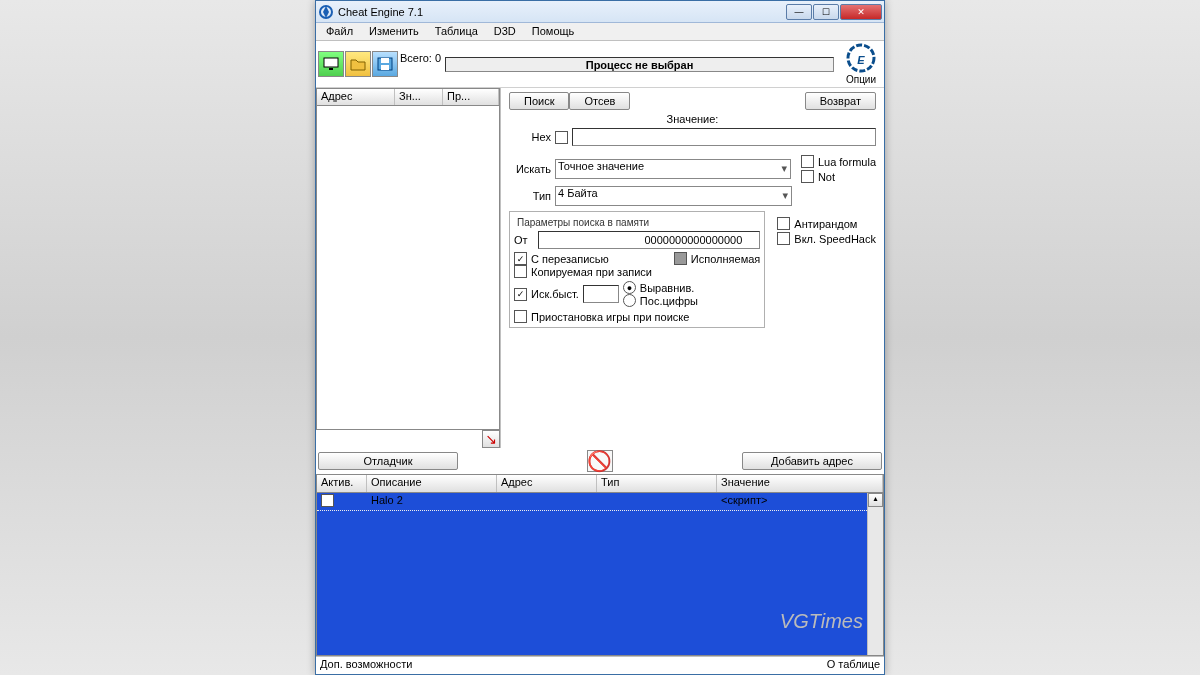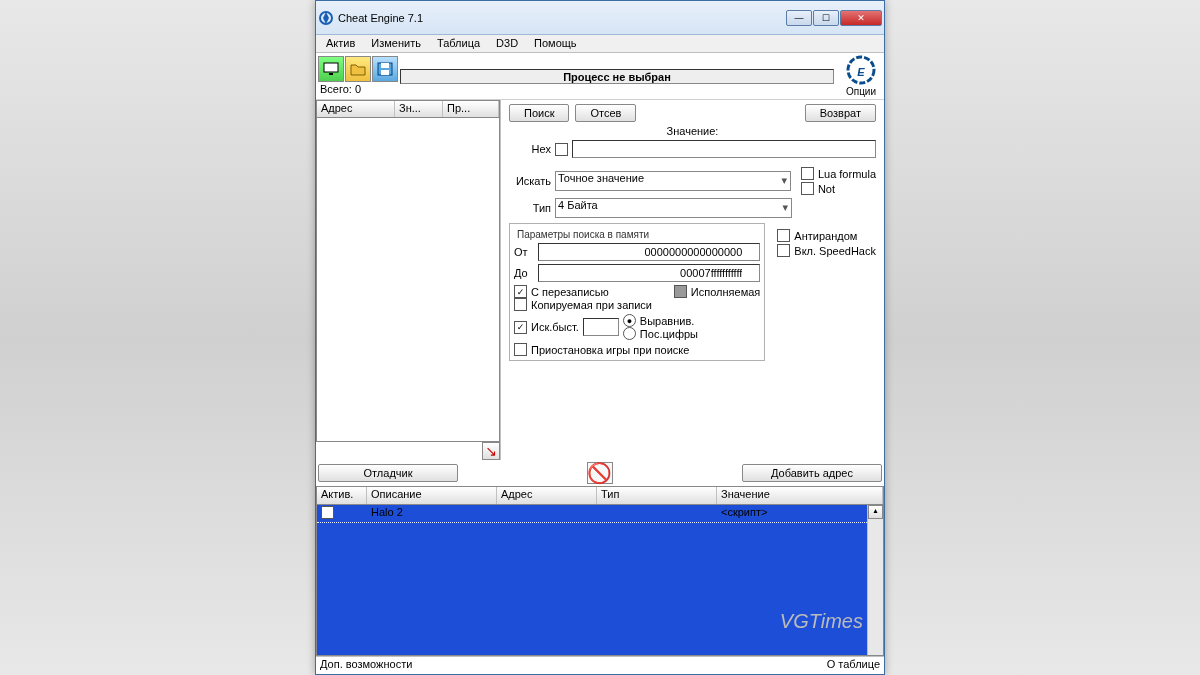--- a/index.html
+++ b/index.html
@@ -1,18 +1,18 @@
 <!DOCTYPE html>
 <html><head>
 <meta charset="utf-8">
 <style>
 * { box-sizing: border-box; margin: 0; padding: 0; font-family: "Segoe UI", Tahoma, sans-serif; font-size: 11px; }
 body { background: linear-gradient(to bottom, #e8e8e8, #d0d0d0, #e8e8e8); width: 1200px; height: 675px; display: flex; align-items: center; justify-content: center; }
 .window { width: 570px; height: 675px; background: #fff; border: 1px solid #3a6ea5; display: flex; flex-direction: column; box-shadow: 0 0 8px rgba(0,0,0,0.3); }
-.titlebar { height: 34px; background: linear-gradient(to bottom, #e8f0fb, #d6e5f5); border-bottom: 1px solid #a0b8d8; display: flex; align-items: center; padding: 0 2px; }
+.titlebar { height: 22px; background: linear-gradient(to bottom, #e8f0fb, #d6e5f5); border-bottom: 1px solid #a0b8d8; display: flex; align-items: center; padding: 0 2px; }
 .titlebar-icon { width: 16px; height: 16px; margin-right: 4px; }
 .titlebar-title { flex: 1; color: #000; }
 .win-buttons { display: flex; gap: 1px; }
 .win-btn { width: 26px; height: 16px; border: 1px solid #5a7ca8; border-radius: 2px; display: flex; align-items: center; justify-content: center; font-size: 9px; }
 .win-min, .win-max { background: linear-gradient(to bottom, #e8f0fb, #c8d8ec); color: #000; }
 .win-close { background: linear-gradient(to bottom, #e57373, #c62828); color: #fff; width: 42px; }
 .menubar { height: 18px; background: #f0f0f0; border-bottom: 1px solid #c0c0c0; display: flex; padding: 0 2px; }
 .menu-item { padding: 2px 8px; cursor: default; }
 .toolbar-row { display: flex; align-items: center; padding: 2px; gap: 2px; border-bottom: 1px solid #d0d0d0; }
 .tool-btn { width: 26px; height: 26px; border: 1px solid #888; background: linear-gradient(to bottom, #fff, #e0e0e0); display: flex; align-items: center; justify-content: center; }
@@ -24,21 +24,21 @@
 .logo-area { width: 42px; height: 42px; margin-left: 4px; display: flex; flex-direction: column; align-items: center; }
 .main-area { flex: 1; display: flex; flex-direction: column; min-height: 0; }
 .upper-row { display: flex; height: 360px; }
 .results-panel { width: 185px; display: flex; flex-direction: column; border-right: 1px solid #c0c0c0; }
 .results-label { padding: 1px 2px; }
 .results-header { display: flex; border: 1px solid #888; background: linear-gradient(to bottom, #fff, #e0e0e0); height: 18px; }
 .results-header > div { border-right: 1px solid #c0c0c0; padding: 1px 4px; }
 .results-list { flex: 1; border: 1px solid #888; border-top: none; background: #fff; }
 .arrow-btn { width: 18px; height: 18px; border: 1px solid #888; background: linear-gradient(to bottom, #fff, #e0e0e0); align-self: flex-end; display: flex; align-items: center; justify-content: center; color: #c00; font-size: 14px; }
 .search-panel { flex: 1; padding: 4px 8px; display: flex; flex-direction: column; gap: 3px; }
-.search-top { display: flex; gap: 6px; align-items: flex-end; }
+.search-top { display: flex; gap: 0; align-items: flex-end; }
 .btn { padding: 2px 14px; border: 1px solid #888; background: linear-gradient(to bottom, #fff, #e0e0e0); border-radius: 2px; }
 .spacer { flex: 1; }
 .row { display: flex; align-items: center; gap: 4px; }
 .label { min-width: 42px; text-align: right; }
 .input { flex: 1; border: 1px inset #888; height: 18px; padding: 0 17px; background: #fff; }
 .select { flex: 1; border: 1px solid #888; height: 20px; padding: 0 2px; background: #fff; position: relative; }
 .select::after { content: "▾"; position: absolute; right: 3px; top: 2px; color: #555; }
 .checkbox { width: 13px; height: 13px; border: 1px solid #555; background: #fff; display: inline-flex; align-items: center; justify-content: center; font-size: 9px; }
 .fieldset { border: 1px solid #b0b0b0; padding: 4px; margin-top: 2px; }
 .fieldset-title { font-size: 10px; color: #333; margin-top: -11px; background: #fff; display: inline-block; padding: 0 3px; }
@@ -66,29 +66,29 @@
       </svg>
     <span class="titlebar-title">Cheat Engine 7.1</span>
     <div class="win-buttons">
       <div class="win-btn win-min">—</div>
       <div class="win-btn win-max">☐</div>
       <div class="win-btn win-close">✕</div>
     </div>
   </div>
 
   <div class="menubar">
-    <div class="menu-item">Актив</div>
+    <div class="menu-item">Файл</div>
     <div class="menu-item">Изменить</div>
     <div class="menu-item">Таблица</div>
     <div class="menu-item">D3D</div>
     <div class="menu-item">Помощь</div>
   </div>
 
   <div class="toolbar-row">
-    <div style="display:flex;flex-direction:column;justify-content:space-between;">
+    <div style="display:flex;flex-direction:row;justify-content:space-between;">
       <div style="display:flex;gap:1px;">
         <div class="tool-btn open">
             <svg width="16" height="14">
               <rect x="1" y="1" width="14" height="9" fill="#fff" stroke="#000"></rect>
               <rect x="6" y="11" width="4" height="2" fill="#000"></rect>
             </svg>
           </div>
         <div class="tool-btn folder">
             <svg width="16" height="14">
               <path d="M1 3 L6 3 L8 5 L15 5 L15 13 L1 13 Z" fill="#f0c040" stroke="#806000"></path>
@@ -160,24 +160,20 @@
           <div class="select">4 Байта</div>
           <div style="width:80px"></div>
         </div>
 
         <div style="display:flex;gap:6px;align-items:flex-start;">
           <div class="fieldset" style="flex:1">
             <div class="fieldset-title">Параметры поиска в памяти</div>
             <div class="row" style="margin-top:3px">
                 <span style="width:20px">От</span>
                 <input class="input" style="text-align: right;" value="0000000000000000">
-              </div>
-            <div class="row" style="margin-top:3px">
-                <span style="width:20px">До</span>
-                <input class="input" style="text-align: right;" value="00007fffffffffff">
               </div>
             <div class="row" style="margin-top:3px;justify-content:space-between">
               <label class="row">
                   <span class="checkbox">✓</span>
                   <span>С перезаписью</span>
                 </label>
               <label class="row">
                   <span class="checkbox" style="background:#999"></span>
                   <span>Исполняемая</span>
                 </label>

